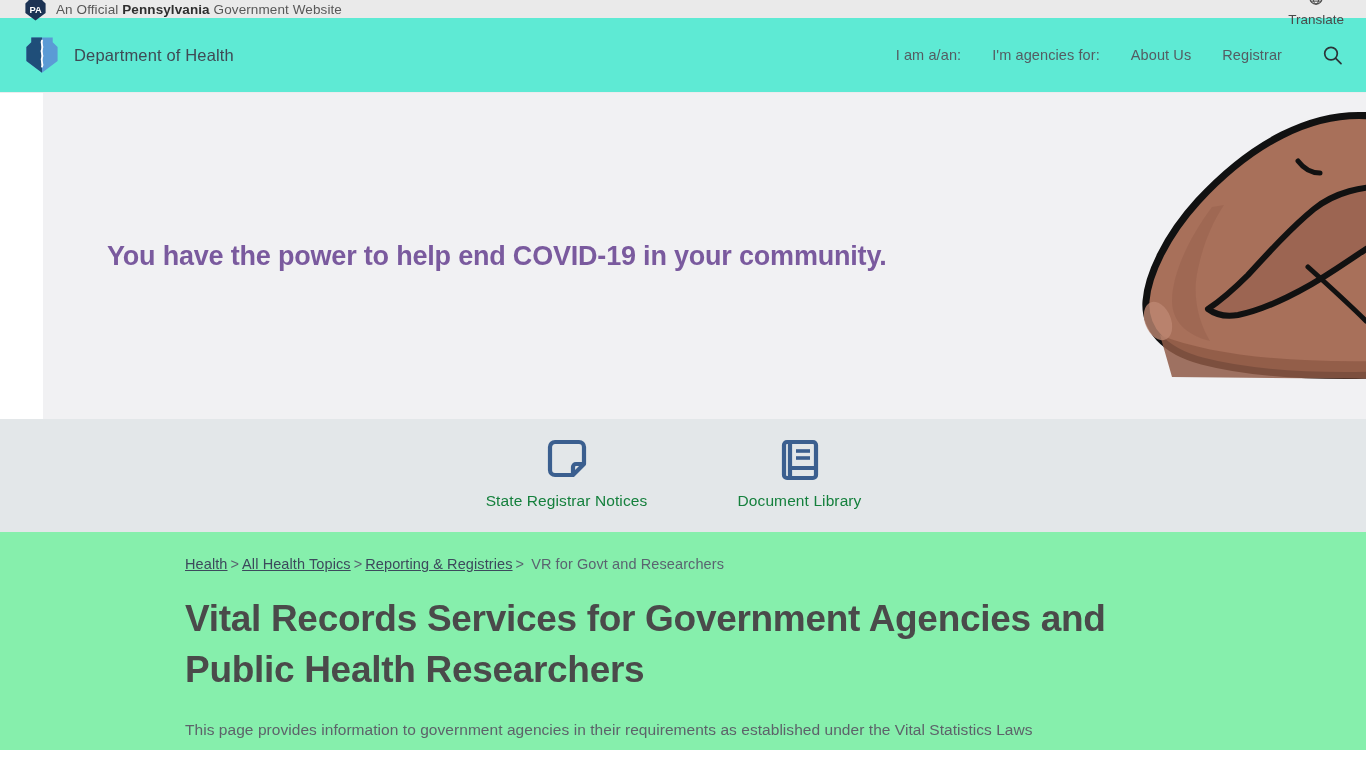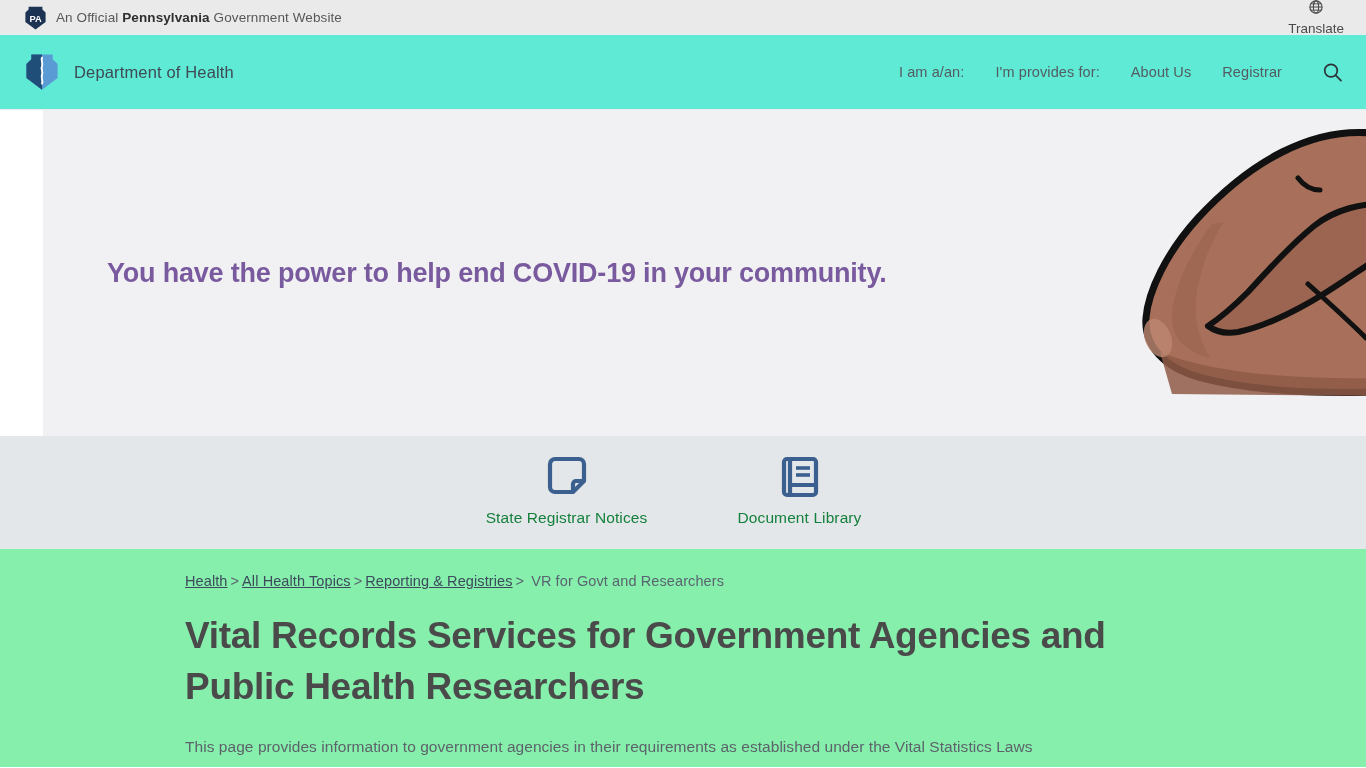--- a/index.html
+++ b/index.html
@@ -6,21 +6,21 @@
   html, body {
     width: 1366px; height: 768px;
     overflow: hidden;
     background: #ffffff;
     font-family: "Liberation Sans", sans-serif;
     -webkit-font-smoothing: antialiased;
   }
 
   
   .gov-banner {
-    height: 35px;
+    height: 18px;
     background: #eaeaea;
     display: flex;
     align-items: center;
     padding: 0 22px 0 24px;
     position: relative;
   }
   .gov-banner .keystone-pa {
     width: 23px; height: 24px;
     flex: 0 0 auto;
     margin-right: 9px;
@@ -209,21 +209,21 @@
       <path d="M7.3 1.5 H28.7 V6.2 L33.6 11 V25 L18 36.8 L2.4 25 V11 L7.3 6.2 Z" fill="#5b9bd5"></path>
       <path d="M7.3 1.5 H18 V36.8 L2.4 25 V11 L7.3 6.2 Z" fill="#1f4e79"></path>
       <path d="M18 4.5 C15.6 7.4 20.4 10.3 18 13.2 C15.6 16.1 20.4 19 18 21.9 C15.6 24.8 20.4 27.7 18 30.6" fill="none" stroke="#ffffff" stroke-width="1.7" stroke-linecap="round"></path>
       <line x1="18" y1="4.2" x2="18" y2="31.2" stroke="#ffffff" stroke-width="1.1"></line>
     </svg>
     <span class="brand-name">Department of Health</span>
   </div>
 
   <nav class="main-nav">
     <span class="nav-item">I am a/an:</span>
-    <span class="nav-item">I'm provides for:</span>
+    <span class="nav-item">I'm agencies for:</span>
     <span class="nav-item">About Us</span>
     <span class="nav-item">Registrar</span>
     <span class="search-btn">
       <svg class="search-icon" viewBox="0 0 21 21">
         <circle cx="9" cy="8.6" r="6.3" fill="none" stroke="#2c3338" stroke-width="1.7"></circle>
         <line x1="13.7" y1="13.3" x2="19" y2="18.6" stroke="#2c3338" stroke-width="1.7" stroke-linecap="round"></line>
       </svg>
     </span>
   </nav>
 </header>

